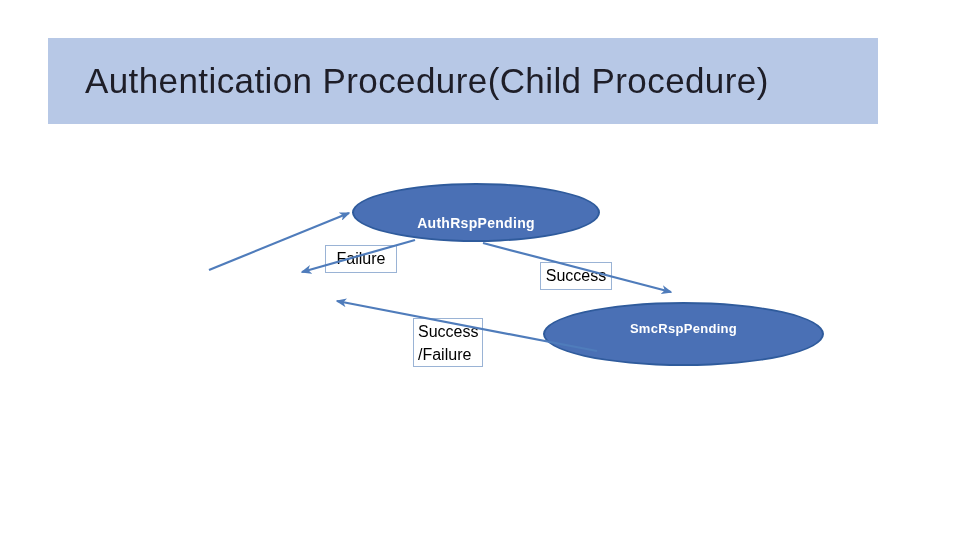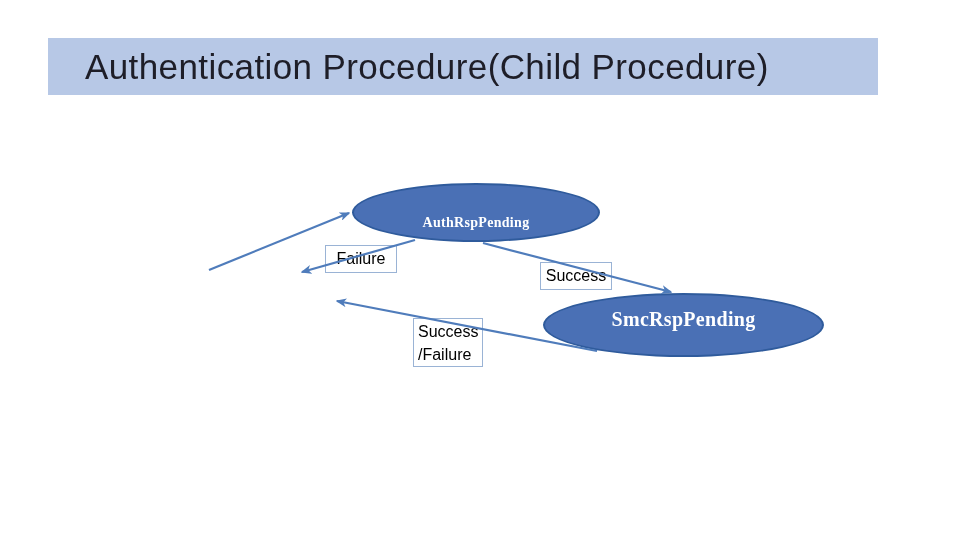--- a/index.html
+++ b/index.html
@@ -8,21 +8,21 @@
     width: 960px;
     height: 540px;
     background: #ffffff;
     overflow: hidden;
     font-family: "Liberation Sans", sans-serif;
   }
   
   .title-box {
     position: absolute;
     left: 48px; top: 38px;
-    width: 830px; height: 57px;
+    width: 830px; height: 86px;
     background: #b7c8e6;
     display: flex;
     align-items: center;
     z-index: 1;
   }
   .title-box h1 {
     margin: 0;
     padding-left: 37px;
     font-size: 35px;
     font-weight: 400;
@@ -38,25 +38,24 @@
     background: #4a70b5;
     border: 2px solid #2f5b9c;
     color: #ffffff;
     font-weight: bold;
     display: flex;
     align-items: center;
     justify-content: center;
     box-sizing: border-box;
     z-index: 2;
     letter-spacing: 0.3px;
-    font-family: Liberation Serif, serif;
   }
   .node-auth { left: 352px; top: 183px; width: 248px; height: 59px; font-size: 14px; padding-top: 20px; }
   .node-init { left: 90px;  top: 269px; width: 242px; height: 72px; font-size: 17px; padding-bottom: 26px; }
-  .node-smc  { left: 543px; top: 293px; width: 281px; height: 64px; font-size: 20px; padding-bottom: 12px; }
+  .node-smc  { left: 543px; top: 302px; width: 281px; height: 64px; font-size: 13px; padding-bottom: 12px; }
   .edge-label {
     position: absolute;
     border: 1px solid #9ab3d5;
     background: transparent;
     color: #000000;
     display: flex;
     align-items: center;
     justify-content: center;
     box-sizing: border-box;
     z-index: 1;

